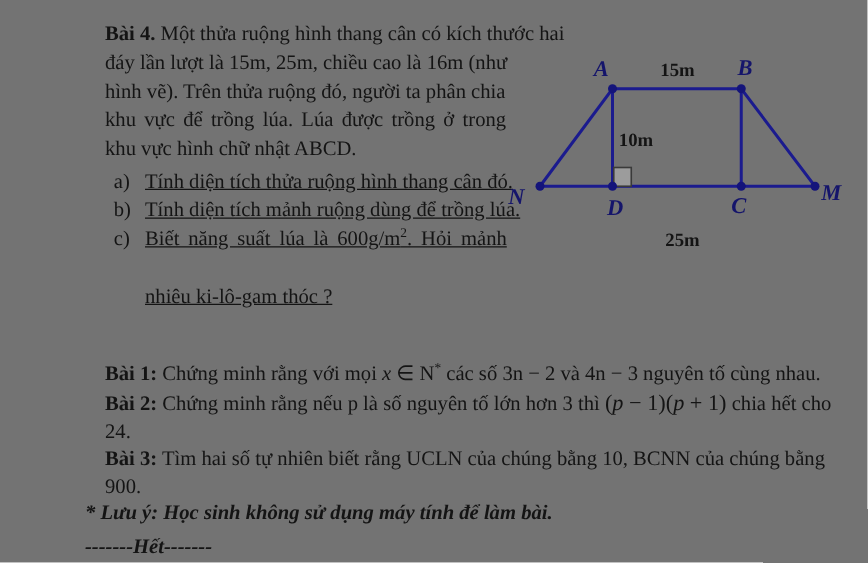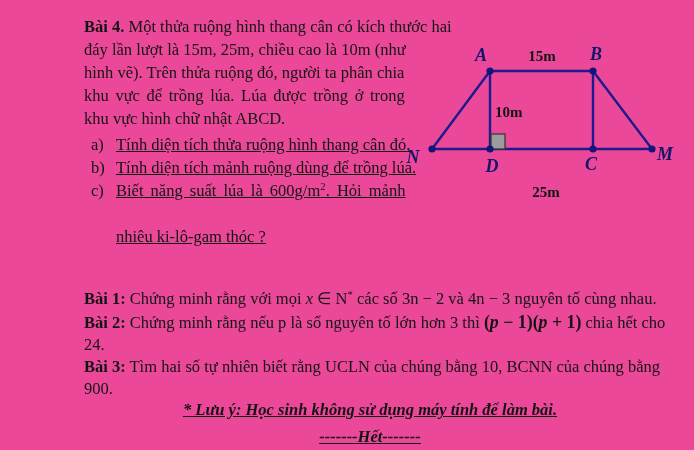--- a/index.html
+++ b/index.html
@@ -1,55 +1,55 @@
 <!DOCTYPE html>
 <html><head>
 <meta charset="utf-8">
 <style>
   html,body{margin:0;padding:0;background:#fff;}
   .page{
     position:relative;
     width:694px;height:450px;
-    background:#ec4899;
+    background:#737373;
     font-family:"Liberation Serif", serif;
     font-size:16.5px;
     color:#141414;
     overflow:hidden;
   }
   .abs{position:absolute;white-space:nowrap;line-height:1.18;}
   .b{font-weight:bold;}
   .bi{font-weight:bold;font-style:italic;}
   .it{font-style:italic;}
   .heading{font-weight:bold;text-decoration:underline;text-underline-offset:3px;}
   .marker{position:absolute;left:91px;white-space:nowrap;}
   .itext{position:absolute;left:116px;white-space:nowrap;text-decoration:underline;}
   .ws1{word-spacing:2.5px;}
   .ws2{word-spacing:3px;text-align:right;}
   sup{font-size:0.65em;vertical-align:super;line-height:0;}
-  .center-line{position:absolute;left:100px;width:540px;text-align:center;white-space:nowrap;text-decoration:underline;}
-  .math{font-size:1.08em;font-weight:bold;}
+  .center-line{position:absolute;left:68px;width:540px;white-space:nowrap;}
+  .math{font-size:1.08em;}
   .diagram{position:absolute;left:400px;top:33px;width:294px;height:192px;}
   .diagram svg{overflow:visible;}
   .vlabel{
     font-family:"Liberation Serif", serif;
     font-weight:bold;font-style:italic;
     font-size:18px;fill:#15156b;
   }
   .dlabel{
     font-family:"Liberation Serif", serif;
     font-weight:bold;font-size:15px;fill:#141414;
   }
 </style>
 </head>
 <body>
 
 <div class="page">
 
   <div class="abs" style="left:84px;top:17px"><span class="b">Bài 4.</span><span> Một thửa ruộng hình thang cân có kích thước hai</span></div>
-  <div class="abs" style="left:84px;top:40px">đáy lần lượt là 15m, 25m, chiều cao là 10m (như</div>
+  <div class="abs" style="left:84px;top:40px">đáy lần lượt là 15m, 25m, chiều cao là 16m (như</div>
   <div class="abs" style="left:84px;top:63px">hình vẽ). Trên thửa ruộng đó, người ta phân chia</div>
   <div class="abs ws1" style="left:84px;top:86px">khu vực để trồng lúa. Lúa được trồng ở trong</div>
   <div class="abs" style="left:84px;top:109px">khu vực hình chữ nhật ABCD.</div>
 
   <div class="marker" style="top:135px">a)</div>
   <div class="itext" style="top:135px">Tính diện tích thửa ruộng hình thang cân đó.</div>
 
   <div class="marker" style="top:158px">b)</div>
   <div class="itext" style="top:158px">Tính diện tích mảnh ruộng dùng để trồng lúa.</div>
 

